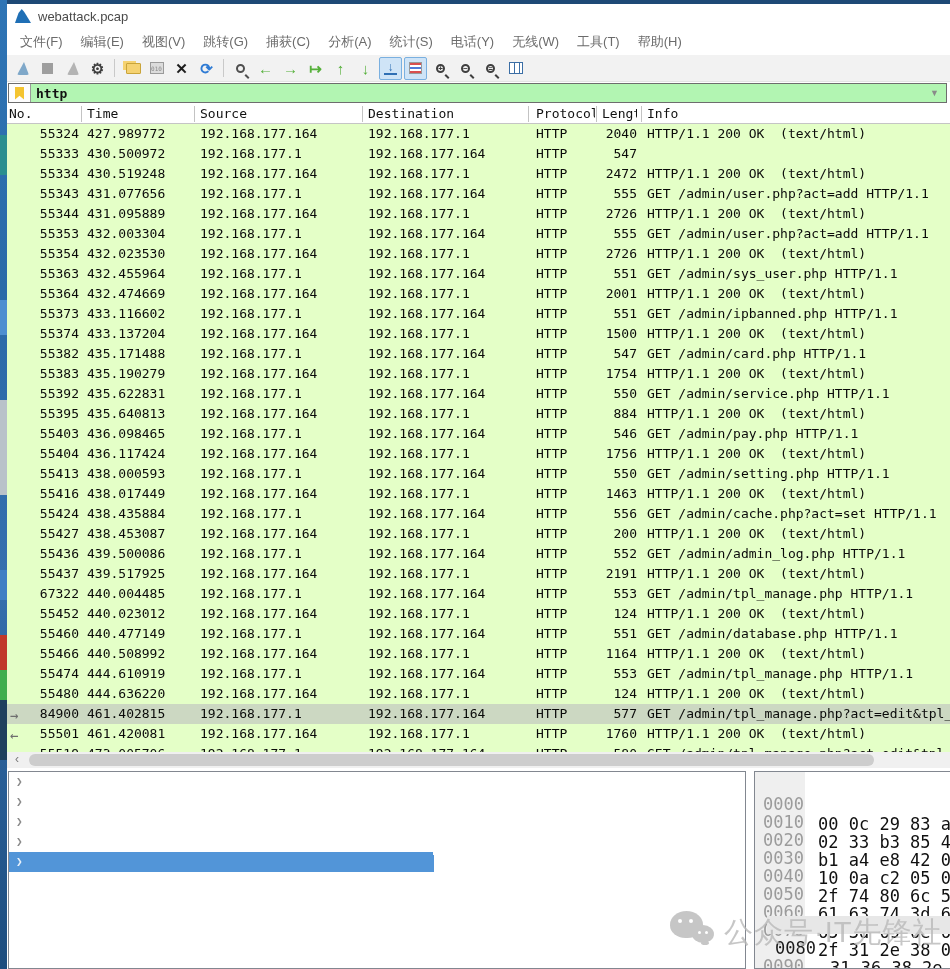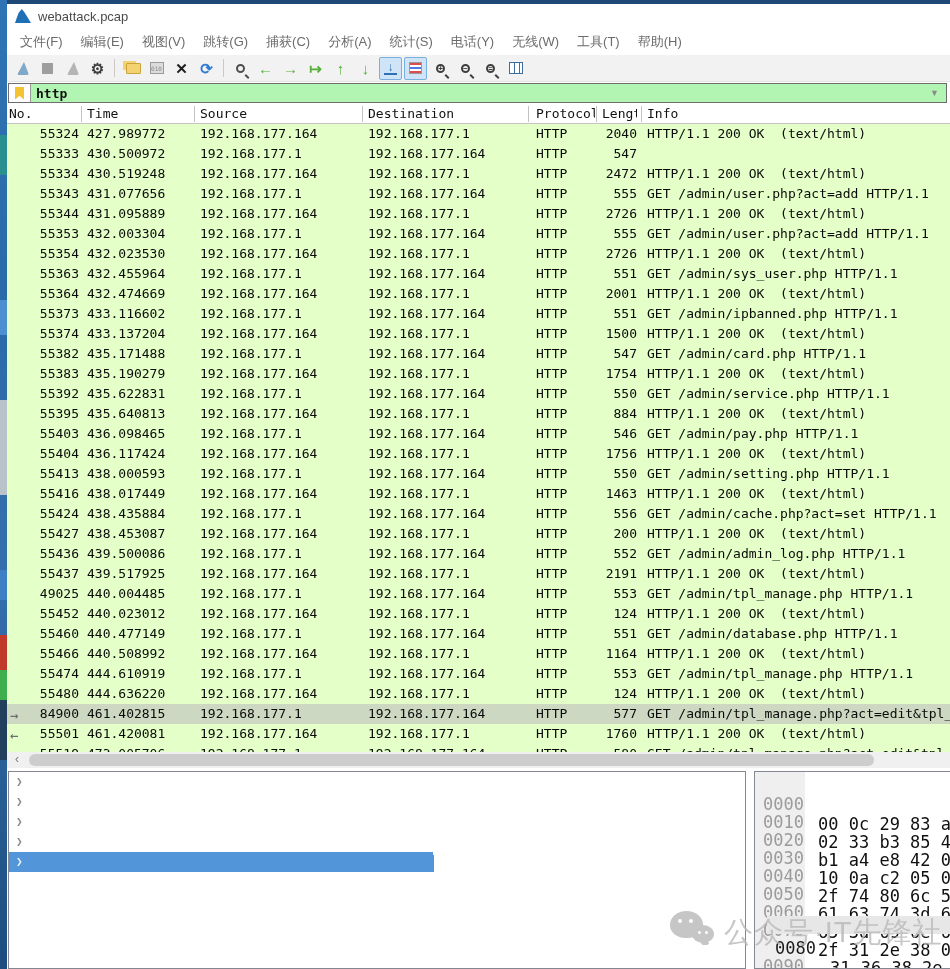--- a/index.html
+++ b/index.html
@@ -591,21 +591,21 @@
         <span></span>
     <span class="c-dst">192.168.177.1</span>
         <span></span>
     <span class="c-pro">HTTP</span>
         <span></span>
     <span class="c-len">2191</span>
         <span></span>
     <span class="c-info">HTTP/1.1 200 OK  (text/html)</span>
   </div>
       <div class="prow pl-grid">
-    <span class="c-no">49025</span>
+    <span class="c-no">67322</span>
         <span></span>
     <span class="c-time">440.004485</span>
         <span></span>
     <span class="c-src">192.168.177.1</span>
         <span></span>
     <span class="c-dst">192.168.177.164</span>
         <span></span>
     <span class="c-pro">HTTP</span>
         <span></span>
     <span class="c-len">553</span>

